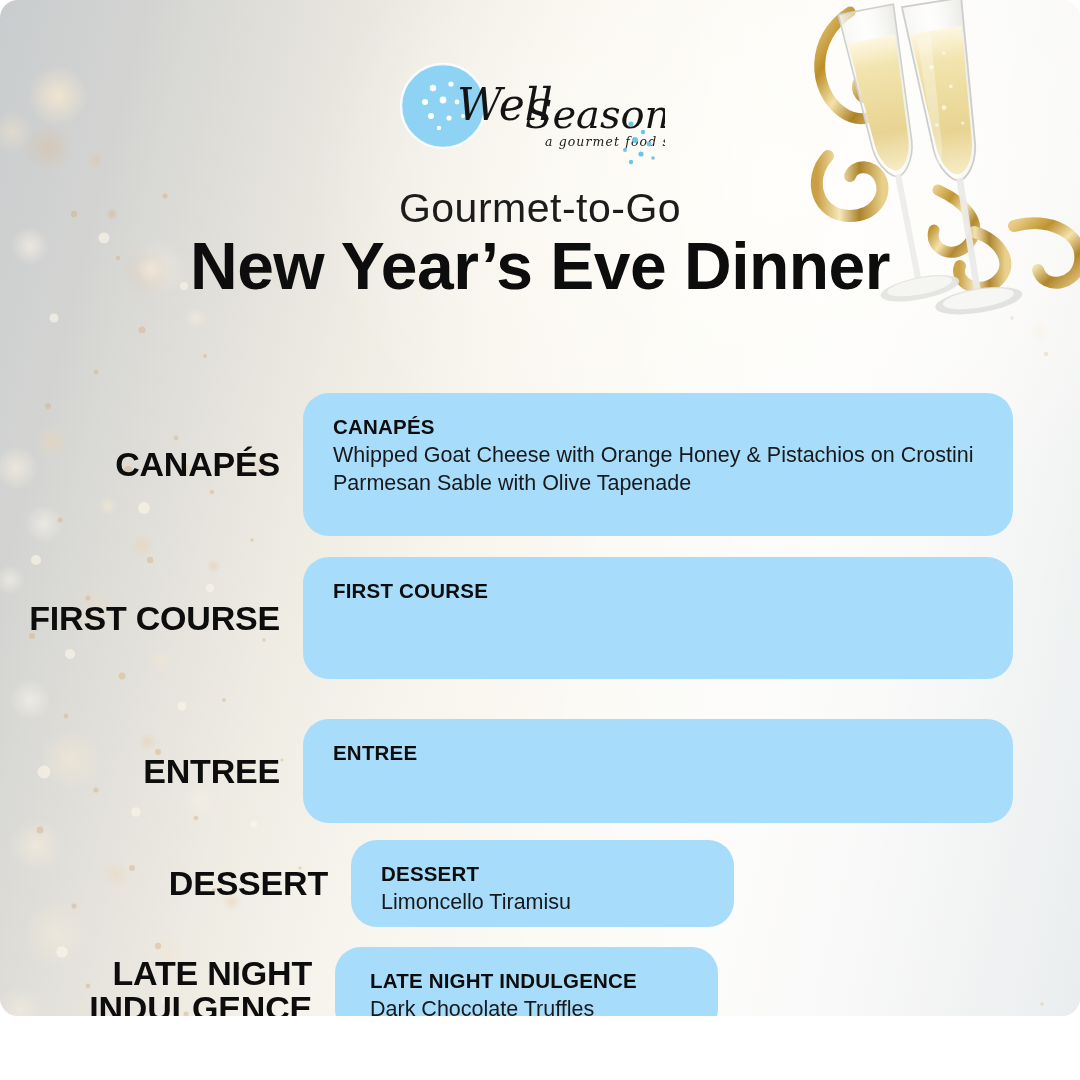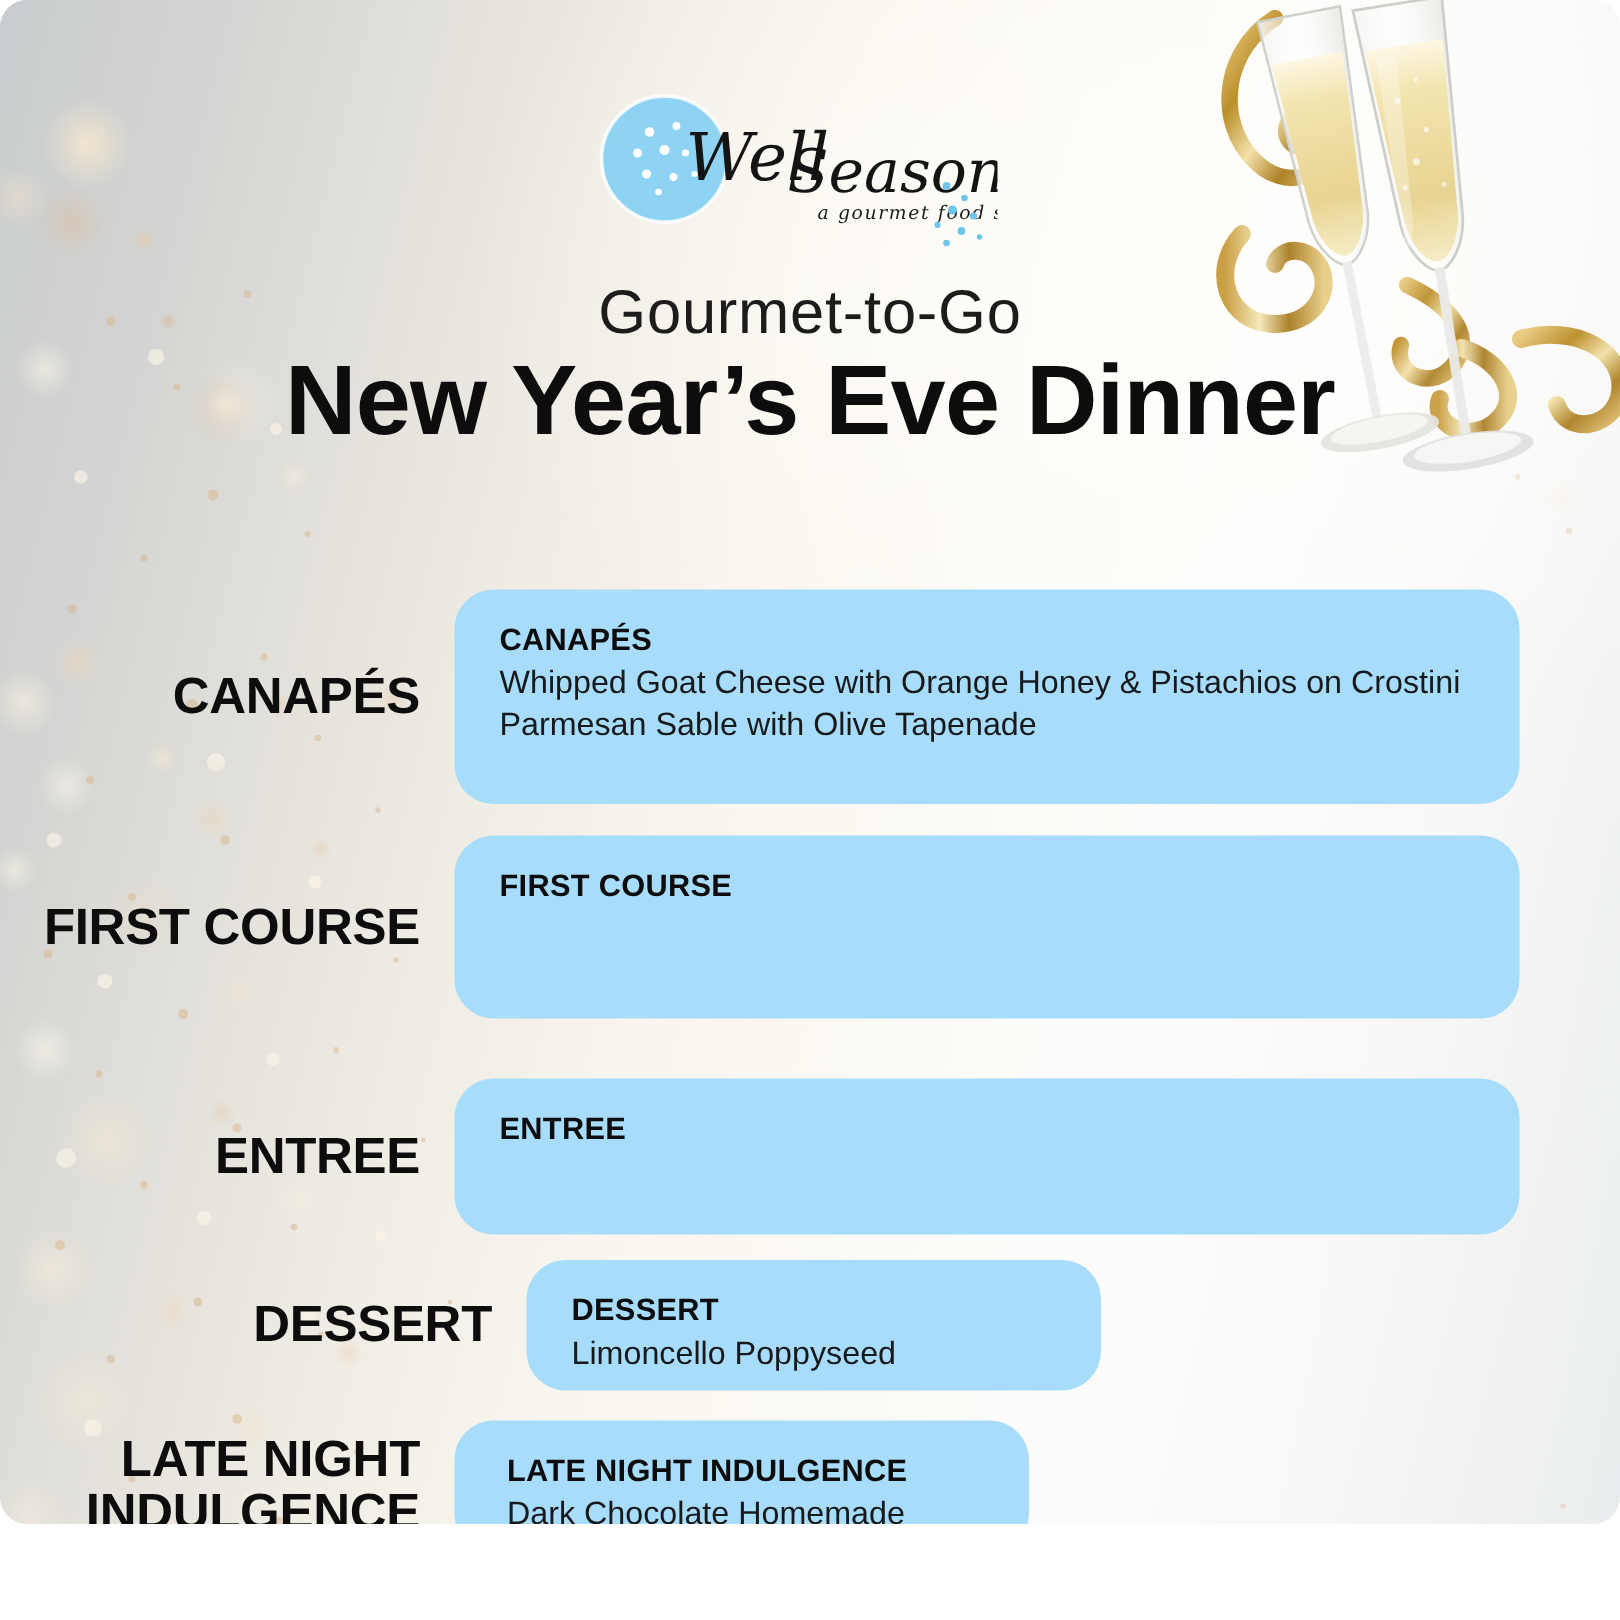--- a/index.html
+++ b/index.html
@@ -176,21 +176,21 @@
   .r1 .panel { width: 710px; height: 143px; }
   .r2 .panel { width: 710px; height: 122px; }
   .r3 .panel { width: 710px; height: 104px; }
   .r4 .panel { width: 383px; height: 87px; }
   .r5 .panel { width: 383px; height: 88px; padding-left: 35px; }
 
   .r1 { height: 143px; margin-top: 13px; }
   .r2 { height: 122px; margin-top: 21px; }
   .r3 { height: 104px; margin-top: 40px; }
   .r4 { height: 87px;  margin-top: 17px; padding-left: 48px; }
-  .r5 { height: 88px;  margin-top: 20px; }
+  .r5 { height: 88px;  margin-top: 20px; padding-left: 32px; }
 </style>
 </head>
 <body>
 
 <div id="poster">
 
   <div class="bg-base"></div>
   <div class="bg-bokeh"></div>
 
   <svg class="bg-sparkle" width="1080" height="1080" viewBox="0 0 1080 1080">
@@ -370,26 +370,26 @@
       <div class="row-label">ENTREE</div>
       <div class="panel">
         <div class="panel-title">ENTREE</div>
       </div>
     </div>
 
     <div class="row r4">
       <div class="row-label">DESSERT</div>
       <div class="panel">
         <div class="panel-title">DESSERT</div>
-        <div class="panel-desc">Limoncello Poppyseed</div>
+        <div class="panel-desc">Limoncello Tiramisu</div>
       </div>
     </div>
 
     <div class="row r5">
       <div class="row-label">LATE NIGHT INDULGENCE</div>
       <div class="panel">
         <div class="panel-title">LATE NIGHT INDULGENCE</div>
-        <div class="panel-desc">Dark Chocolate Homemade</div>
+        <div class="panel-desc">Dark Chocolate Truffles</div>
       </div>
     </div>
 
   </div>
 </div>
 
 </body></html>

